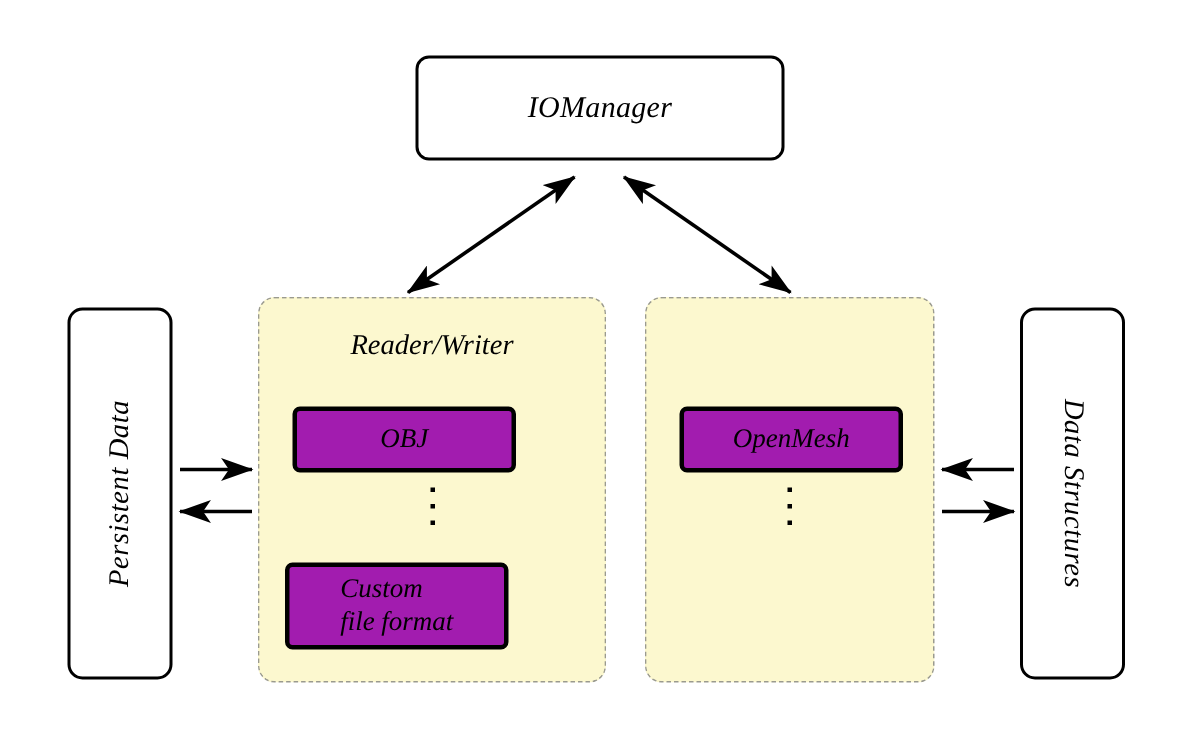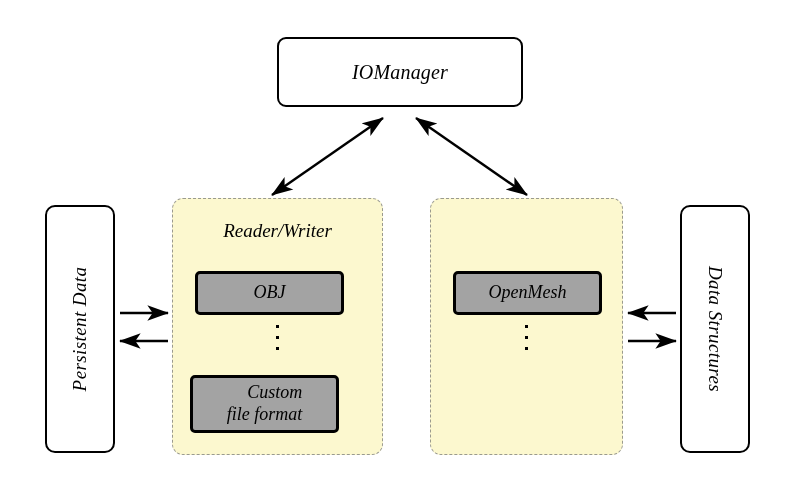--- a/index.html
+++ b/index.html
@@ -58,34 +58,34 @@
     position: absolute;
     left: 0;
     right: 0;
     top: 22px;
     text-align: center;
     font-size: 19px;
     line-height: 1;
     white-space: nowrap;
   }
 
-  .group-left  { left: 172px; top: 198px; width: 211px; height: 257px; }
+  .group-left  { left: 172px; top: 198px; width: 232px; height: 257px; }
   .group-right { left: 430px; top: 198px; width: 193px; height: 257px; }
 
   
   .leaf-box {
     position: absolute;
     box-sizing: border-box;
-    background: #a3a3a3;
+    background: #a21caf;
     border: 3px solid #000000;
     border-radius: 5px;
     display: flex;
     align-items: center;
     justify-content: center;
-    text-align: right;
+    text-align: left;
     font-size: 18px;
     line-height: 1.22;
   }
   .leaf-top    { left: 22px; width: 149px; top: 72px;  height: 44px; }
   .leaf-bottom { left: 17px; width: 149px; top: 176px; height: 58px; }
 
   
   .vdots {
     position: absolute;
     left: 0; right: 0;

